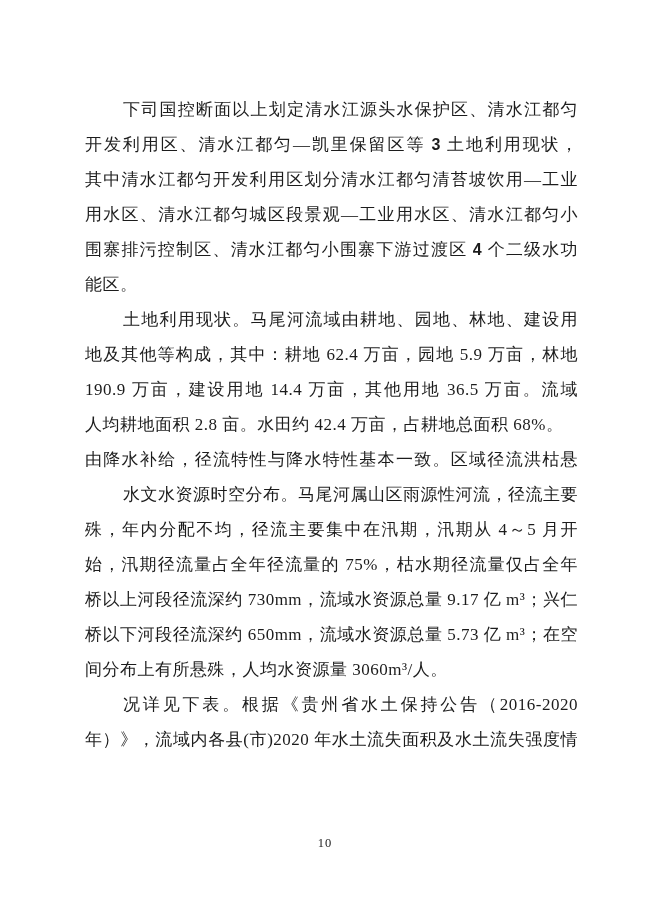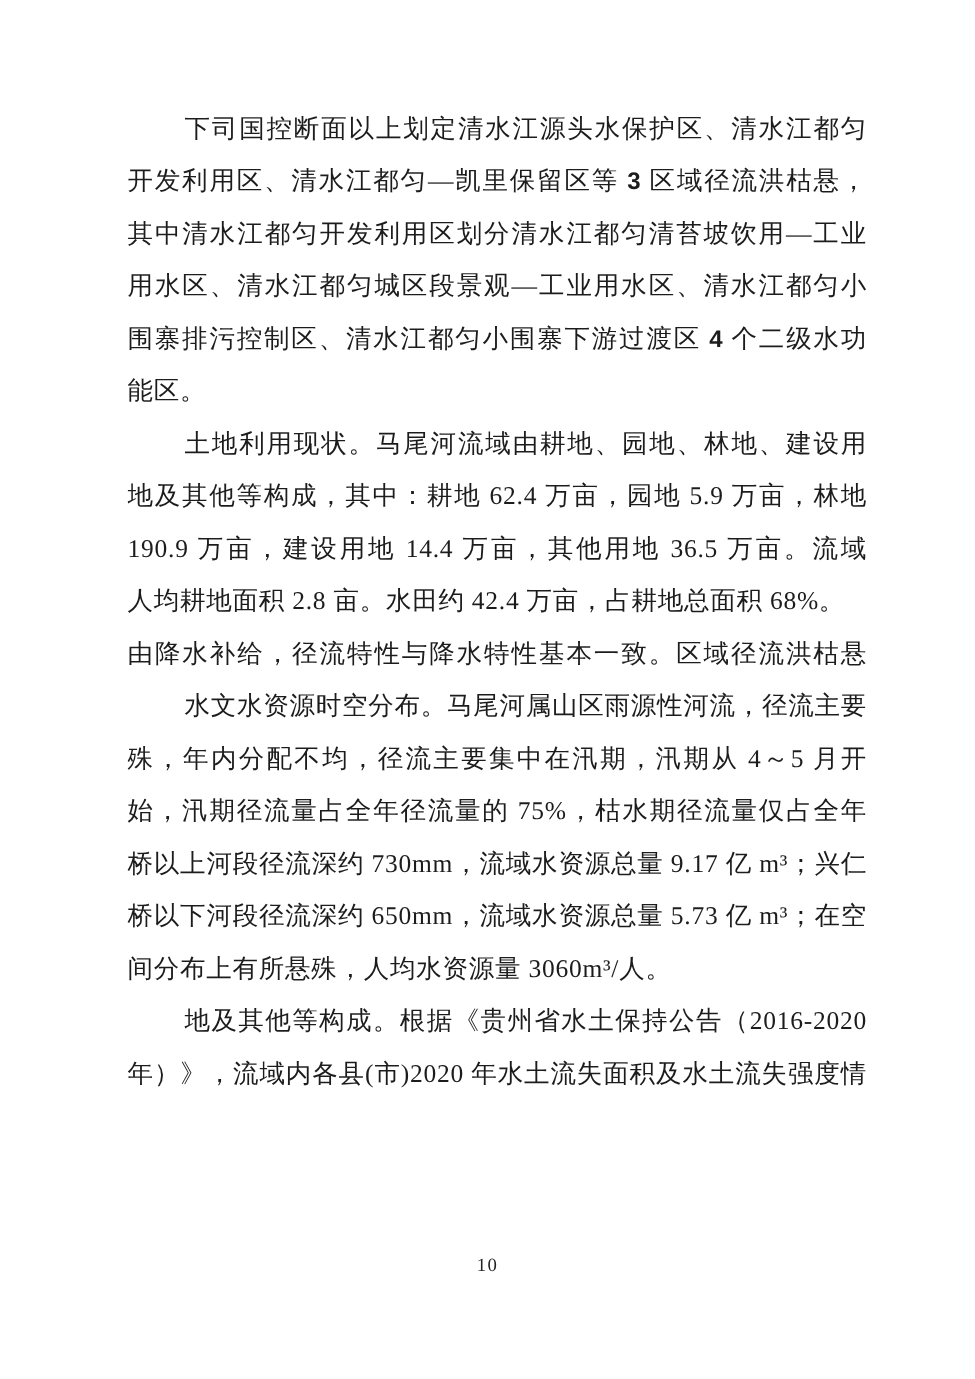--- a/index.html
+++ b/index.html
@@ -12,21 +12,21 @@
     width: 650px;
     height: 919px;
     background: #ffffff;
     overflow: hidden;
     font-family: "Liberation Serif", "DejaVu Serif", serif;
     color: #1c1c1c;
   }
   .doc-body {
     position: absolute;
     left: 85px;
-    top: 68px;
+    top: 92px;
     width: 493px;
     font-size: 17px;
     line-height: 35px;
     letter-spacing: 0.5px;
   }
   .paragraph {
     margin: 0;
   }
   .line {
     height: 35px;
@@ -59,21 +59,21 @@
     color: #222222;
   }
 </style>
 </head>
 <body>
 
 <div class="page">
   <div class="doc-body">
       <div class="paragraph">
         <div class="line indent"><span class="">下司国控断面以上划定清水江源头水保护区、清水江都匀</span></div>
-        <div class="line"><span class="">开发利用区、清水江都匀—凯里保留区等 </span><span class=" sans">3</span><span class=""> 区域径流洪枯悬，</span></div>
+        <div class="line"><span class="">开发利用区、清水江都匀—凯里保留区等 </span><span class=" sans">3</span><span class=""> 土地利用现状，</span></div>
         <div class="line"><span class="">其中清水江都匀开发利用区划分清水江都匀清苔坡饮用—工业</span></div>
         <div class="line"><span class="">用水区、清水江都匀城区段景观—工业用水区、清水江都匀小</span></div>
         <div class="line"><span class="">围寨排污控制区、清水江都匀小围寨下游过渡区 </span><span class=" sans">4</span><span class=""> 个二级水功</span></div>
         <div class="line last"><span class="">能区。</span></div>
       </div>
       <div class="paragraph">
         <div class="line indent"><span class="bold">土地利用现状。</span><span class="">马尾河流域由耕地、园地、林地、建设用</span></div>
         <div class="line"><span class="">地及其他等构成，其中：耕地 62.4 万亩，园地 5.9 万亩，林地</span></div>
         <div class="line"><span class="">190.9 万亩，建设用地 14.4 万亩，其他用地 36.5 万亩。流域</span></div>
         <div class="line last"><span class="">人均耕地面积 2.8 亩。水田约 42.4 万亩，占耕地总面积 68%。</span></div>
@@ -81,18 +81,18 @@
       <div class="paragraph">
         <div class="line"><span class="">由降水补给，径流特性与降水特性基本一致。区域径流洪枯悬</span></div>
         <div class="line indent"><span class="bold">水文水资源时空分布。</span><span class="">马尾河属山区雨源性河流，径流主要</span></div>
         <div class="line"><span class="">殊，年内分配不均，径流主要集中在汛期，汛期从 4～5 月开</span></div>
         <div class="line"><span class="">始，汛期径流量占全年径流量的 75%，枯水期径流量仅占全年</span></div>
         <div class="line"><span class="">桥以上河段径流深约 730mm，流域水资源总量 9.17 亿 m³；兴仁</span></div>
         <div class="line"><span class="">桥以下河段径流深约 650mm，流域水资源总量 5.73 亿 m³；在空</span></div>
         <div class="line last"><span class="">间分布上有所悬殊，人均水资源量 3060m³/人。</span></div>
       </div>
       <div class="paragraph">
-        <div class="line indent"><span class="bold">地及其他等构成。</span><span class="">根据《贵州省水土保持公告（2016-2020</span></div>
+        <div class="line indent"><span class="bold">况详见下表。</span><span class="">根据《贵州省水土保持公告（2016-2020</span></div>
         <div class="line"><span class="">年）》，流域内各县(市)2020 年水土流失面积及水土流失强度情</span></div>
       </div>
     </div>
   <div class="footer">10</div>
 </div>
 
 </body></html>

